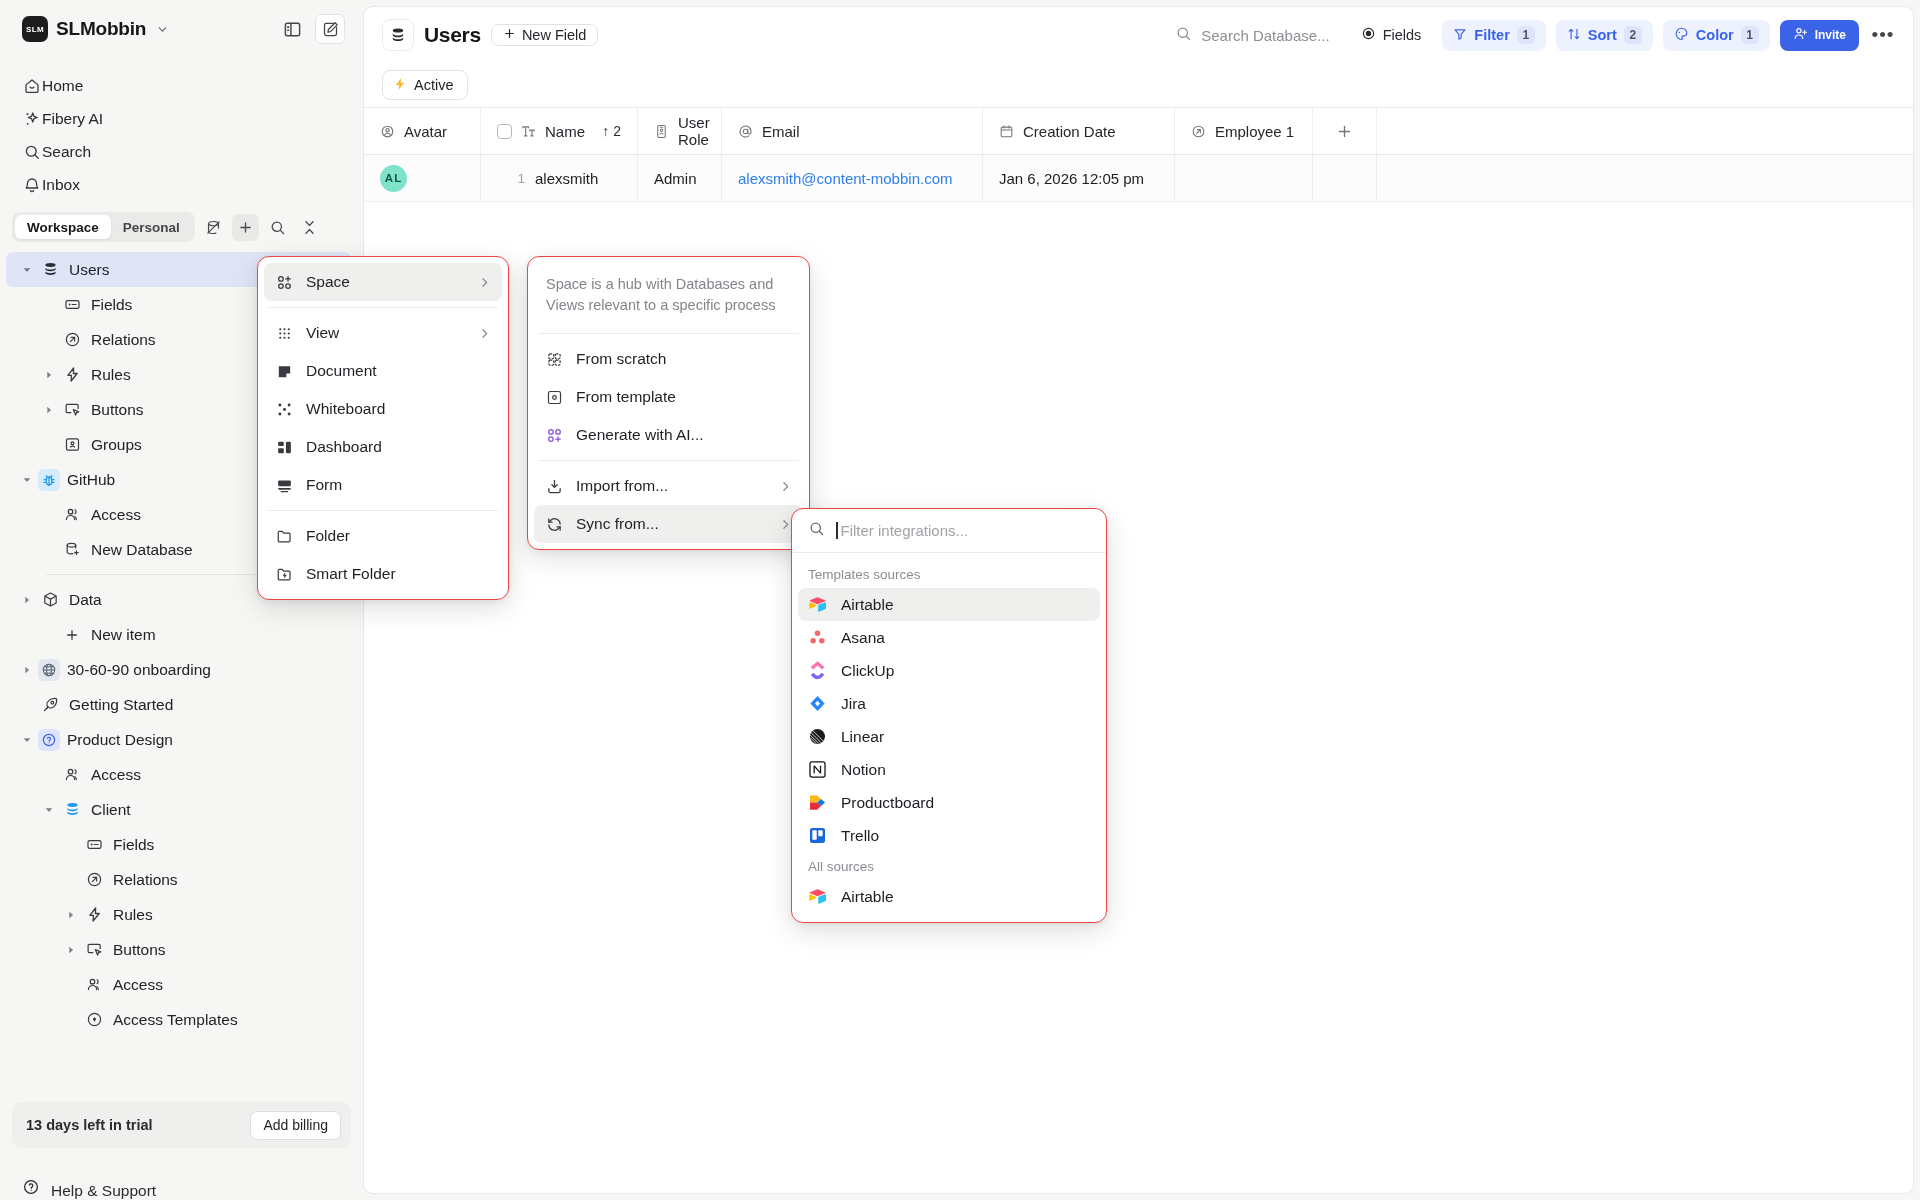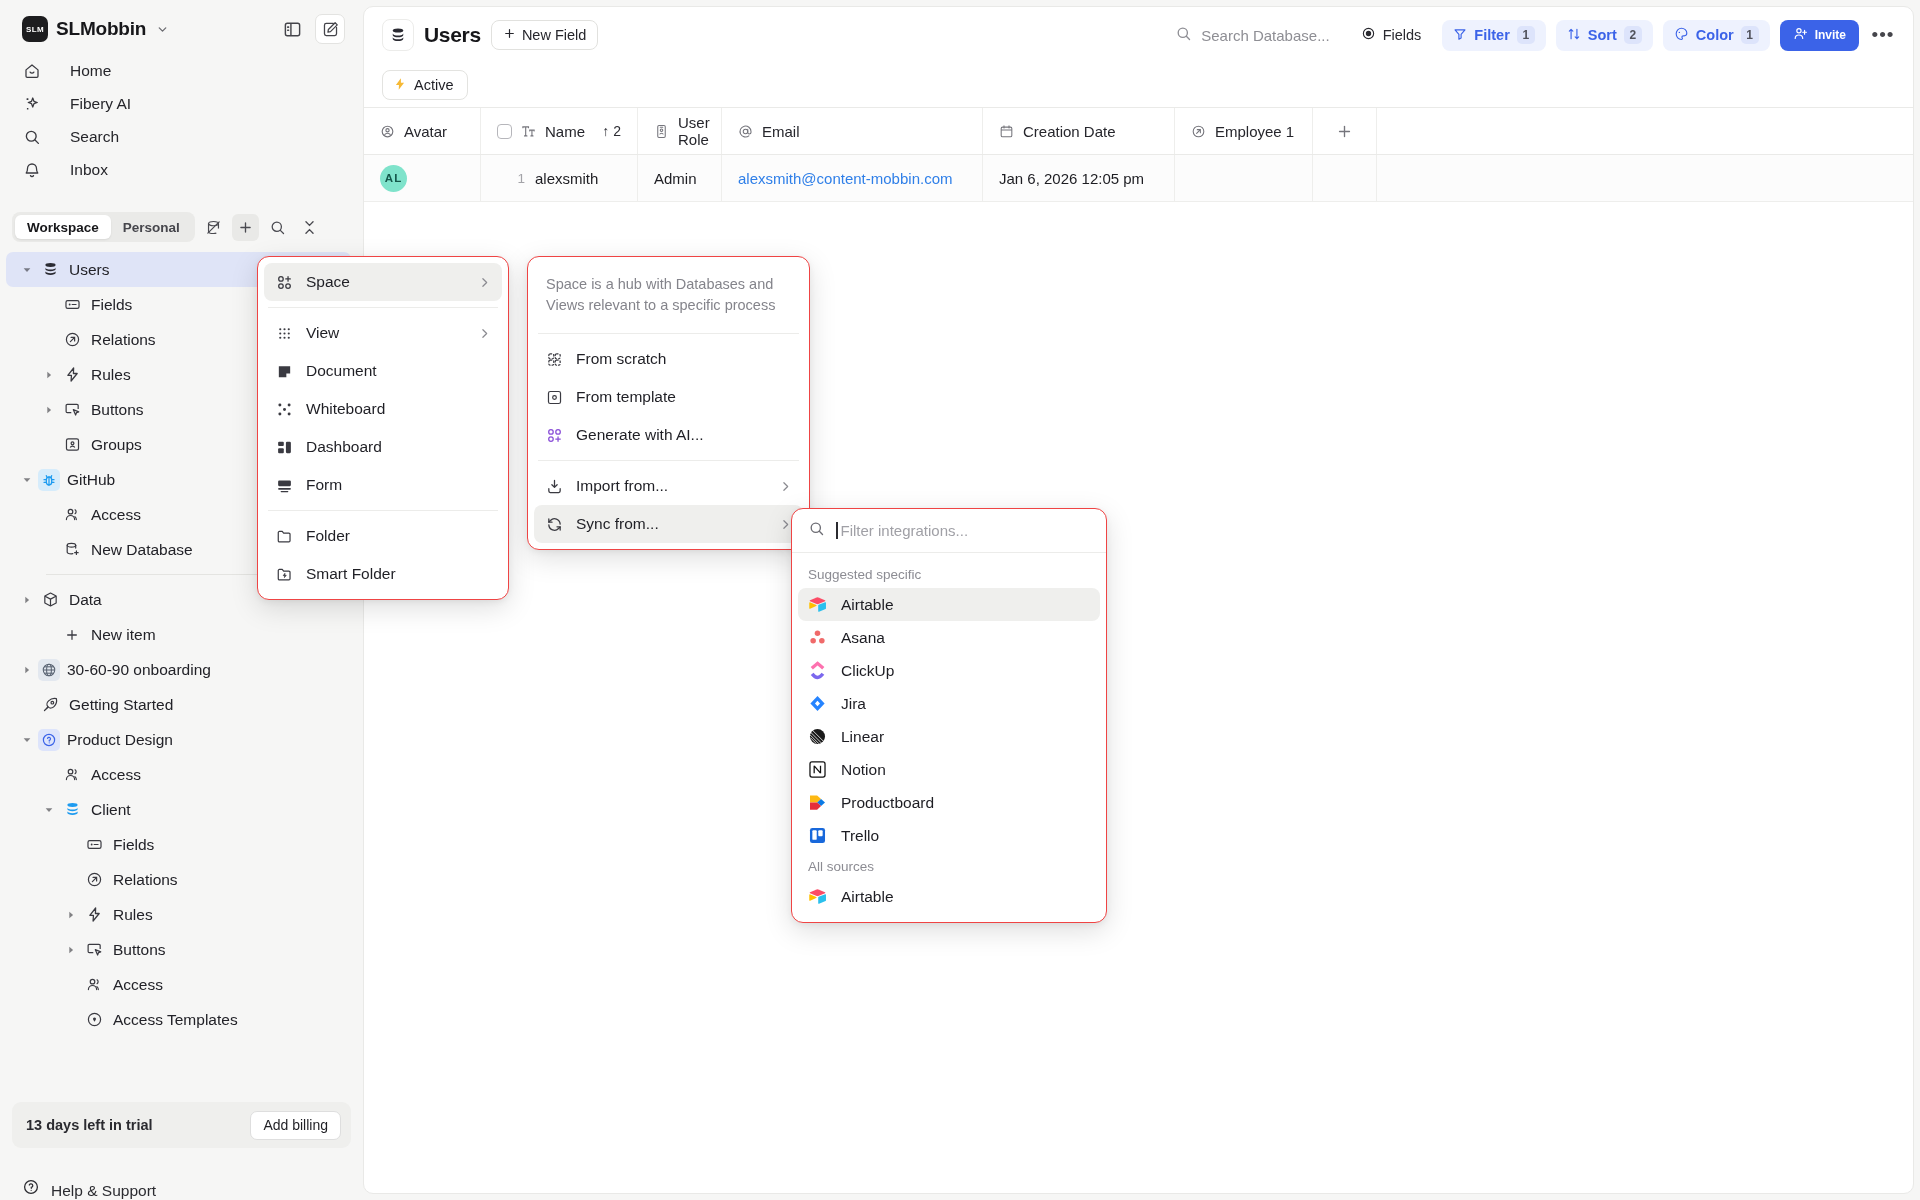--- a/index.html
+++ b/index.html
@@ -34,21 +34,21 @@
   .sb-head-spacer { flex: 1; }
   .icon-btn {
     width: 30px; height: 30px; border-radius: 7px;
     display: flex; align-items: center; justify-content: center;
     color: #44444a; flex: none;
   }
   .icon-btn.boxed { background: #fff; border: 1px solid #e3e3e1; }
 
   .nav-list { padding: 4px 12px 0 12px; }
   .nav-item {
-    height: 33px; display: flex; align-items: flex-start; gap: 28px;
+    height: 33px; display: flex; align-items: flex-end; gap: 0;
     padding: 0 10px; border-radius: 7px; color: #26262b;
     font-size: 15.5px;
   }
   .nav-item .ni-ico { width: 20px; display: flex; align-items: center; justify-content: center; color: #3a3a40; }
 
   .tabs-row {
     margin: 18px 12px 2px 12px; height: 30px;
     display: flex; align-items: center; gap: 2px;
   }
   .tabs-pill {
@@ -104,21 +104,21 @@
     position: relative;
   }
   .top-bar { height: 56px; display: flex; align-items: center; padding: 0 16px 0 18px; gap: 10px; }
   .db-chip {
     width: 32px; height: 32px; border-radius: 8px; background: #fff;
     border: 1px solid #ececea; display: flex; align-items: center; justify-content: center;
     color: #2b2b33; flex: none;
   }
   .db-title { font-size: 21px; font-weight: 700; color: #17171a; letter-spacing: -.3px; }
   .newfield-btn {
-    display: flex; align-items: center; gap: 6px; height: 30px;
+    display: flex; align-items: center; gap: 6px; height: 22px;
     border: 1px solid #e1e1de; border-radius: 8px; padding: 0 11px;
     font-size: 14.5px; color: #26262c; background: #fff;
   }
   .tb-spacer { flex: 1; }
   .search-db { display: flex; align-items: center; gap: 9px; color: #8e8e94; font-size: 15px; margin-right: 10px; }
   .tb-btn {
     display: flex; align-items: center; gap: 7px; height: 31px;
     padding: 0 11px; border-radius: 8px; font-size: 14.5px; color: #2a2a30;
   }
   .tb-btn.blue { background: #eef2fe; color: #3b63e8; font-weight: 600; }
@@ -952,21 +952,21 @@
       <span>
         <svg width="17" height="17" viewBox="0 0 24 24" fill="none" stroke="#6d6d74" stroke-width="1.9" stroke-linecap="round">
             <circle cx="11" cy="11" r="6.5"></circle>
             <line x1="16" y1="16" x2="20.5" y2="20.5"></line>
           </svg>
       </span>
       <span class="caret"></span>
       <span class="m3-ph">Filter integrations...</span>
     </div>
     <div class="m3-body" id="integrations-body">
-        <div class="m3-label">Suggested specific</div>
+        <div class="m3-label">Templates sources</div>
         <div class="m3-item hl">
           <span class="logo">
             <svg viewBox="0 0 24 24" width="19" height="19">
               <path d="M11 3.2 2.6 6.6c-.6.25-.6 1.1 0 1.35l8.4 3.4c.65.25 1.4.25 2.05 0l8.4-3.4c.6-.25.6-1.1 0-1.35L13.05 3.2a2.8 2.8 0 0 0-2.05 0z" fill="#fc4c66"></path>
               <path d="M12.9 13.1v7.3c0 .5.5.85 1 .65l8.3-3.25c.3-.1.5-.4.5-.7V9.8c0-.5-.5-.85-.95-.65L13.4 12.4c-.3.12-.5.4-.5.7z" fill="#2bc0ed"></path>
               <path d="M10.8 13.5 8.3 14.7 2.6 17.4c-.45.2-1-.1-1-.6V9.95c0-.18.1-.34.22-.46a.8.8 0 0 1 .2-.14c.1-.05.2-.07.3-.07l8.2 3.3c.42.17.48.75.08.92z" fill="#ffbf00"></path>
             </svg>
           </span>
           <span>Airtable</span>
         </div>

